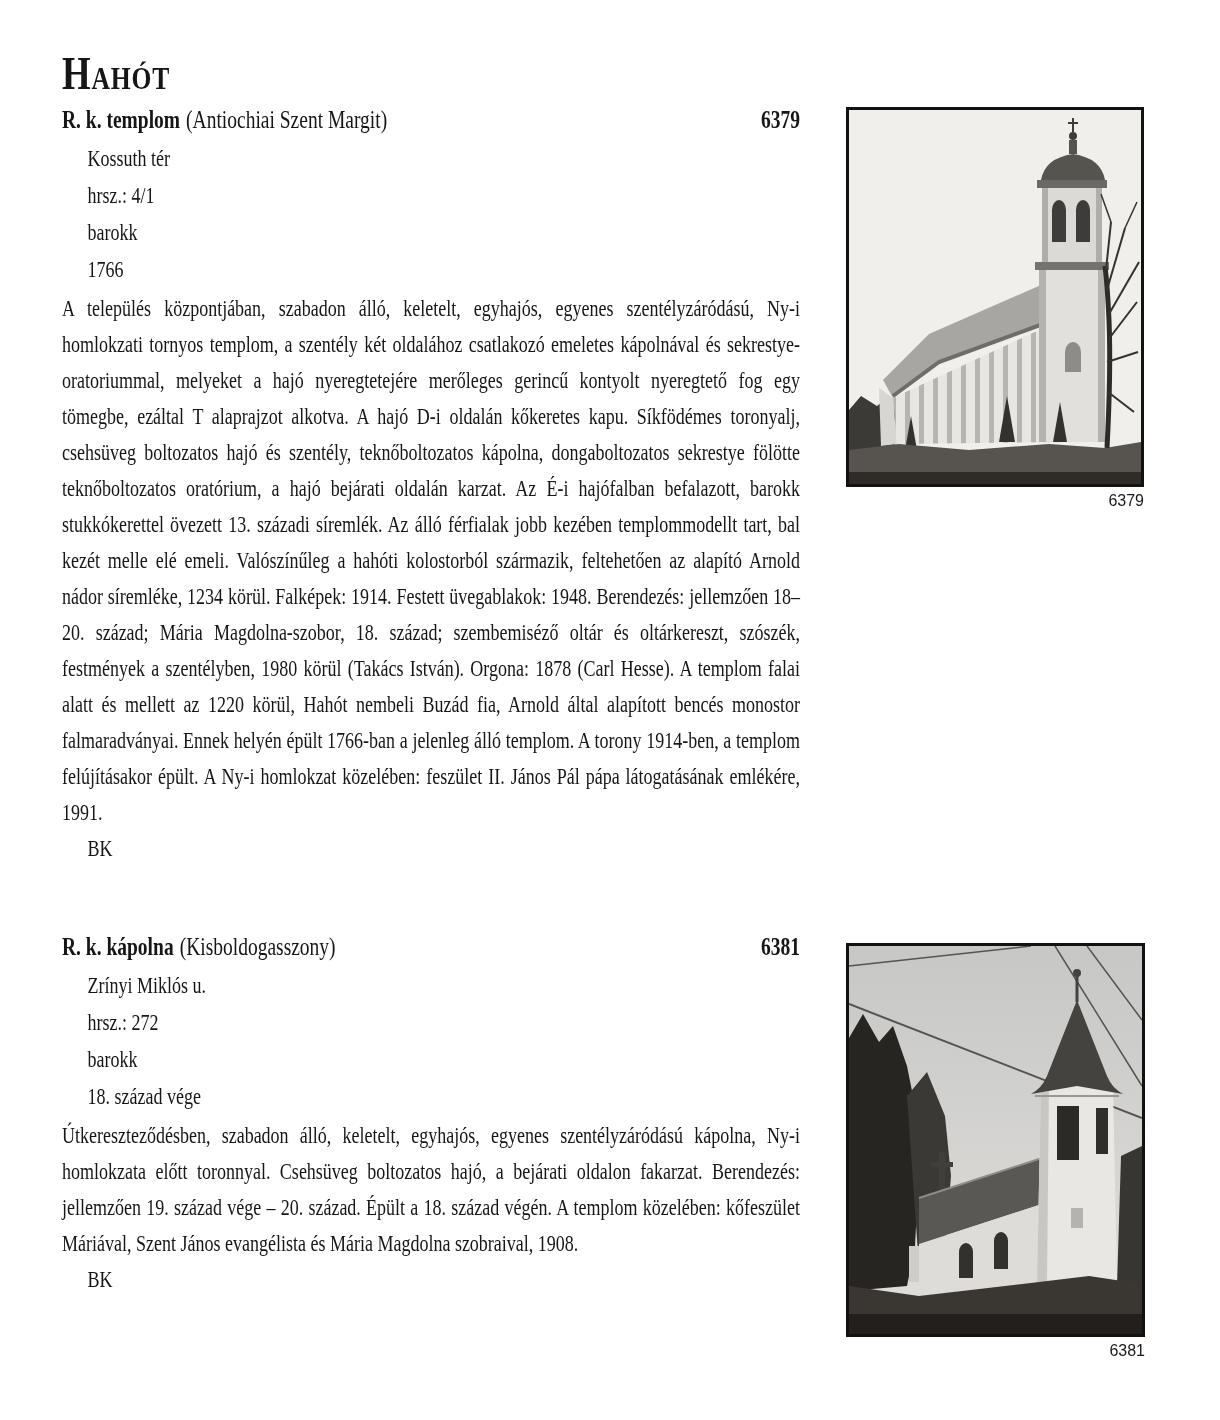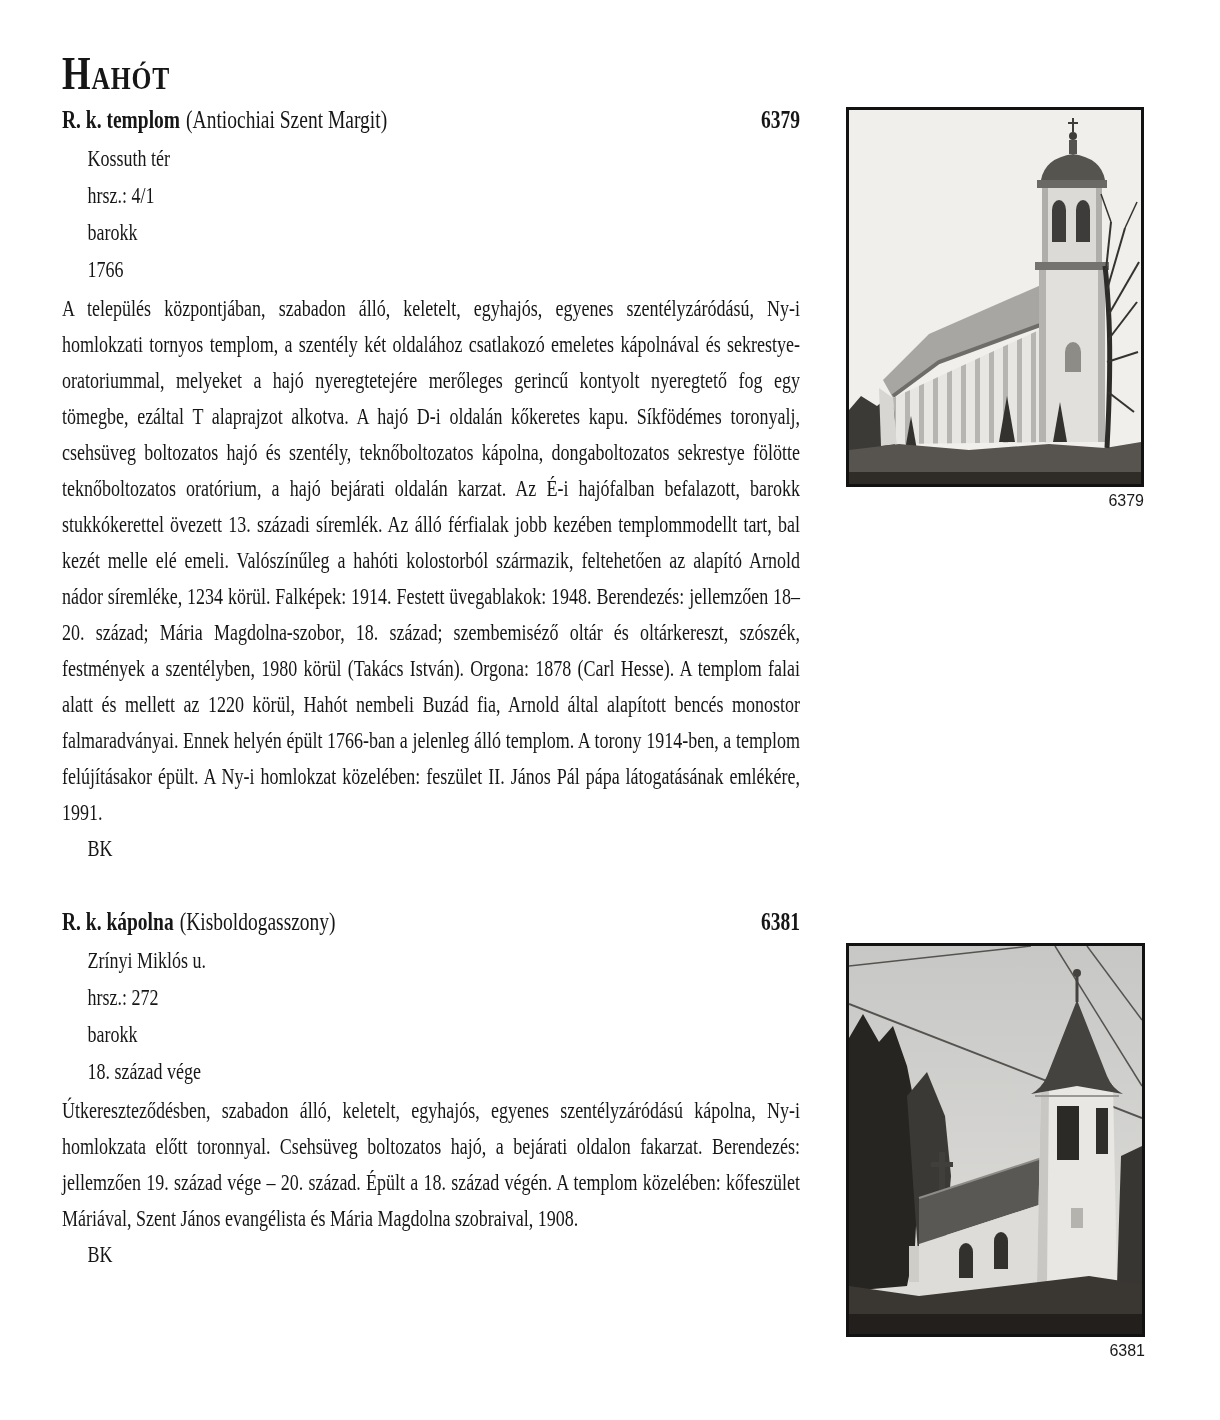--- a/index.html
+++ b/index.html
@@ -13,21 +13,21 @@
 
   .title {
     position:absolute; left:62px; top:16px;
     font-size:46px; font-weight:bold; font-variant:small-caps;
     letter-spacing:1px; transform:scaleX(0.80); transform-origin:0 0;
     white-space:nowrap;
   }
 
   .entry { position:absolute; left:62px; width:738px; }
   #entry-1 { top:100px; }
-  #entry-2 { top:902px; }
+  #entry-2 { top:927px; }
 
   
   .cond { transform:scaleX(0.75); transform-origin:0 0; width:984px; }
 
   .entry-header {
     display:flex; justify-content:space-between; align-items:baseline;
     font-size:26px; line-height:40px; font-weight:bold; white-space:nowrap;
   }
   .entry-dedication { font-weight:normal; margin-left:8px; }
   .entry-number { font-weight:bold; }

